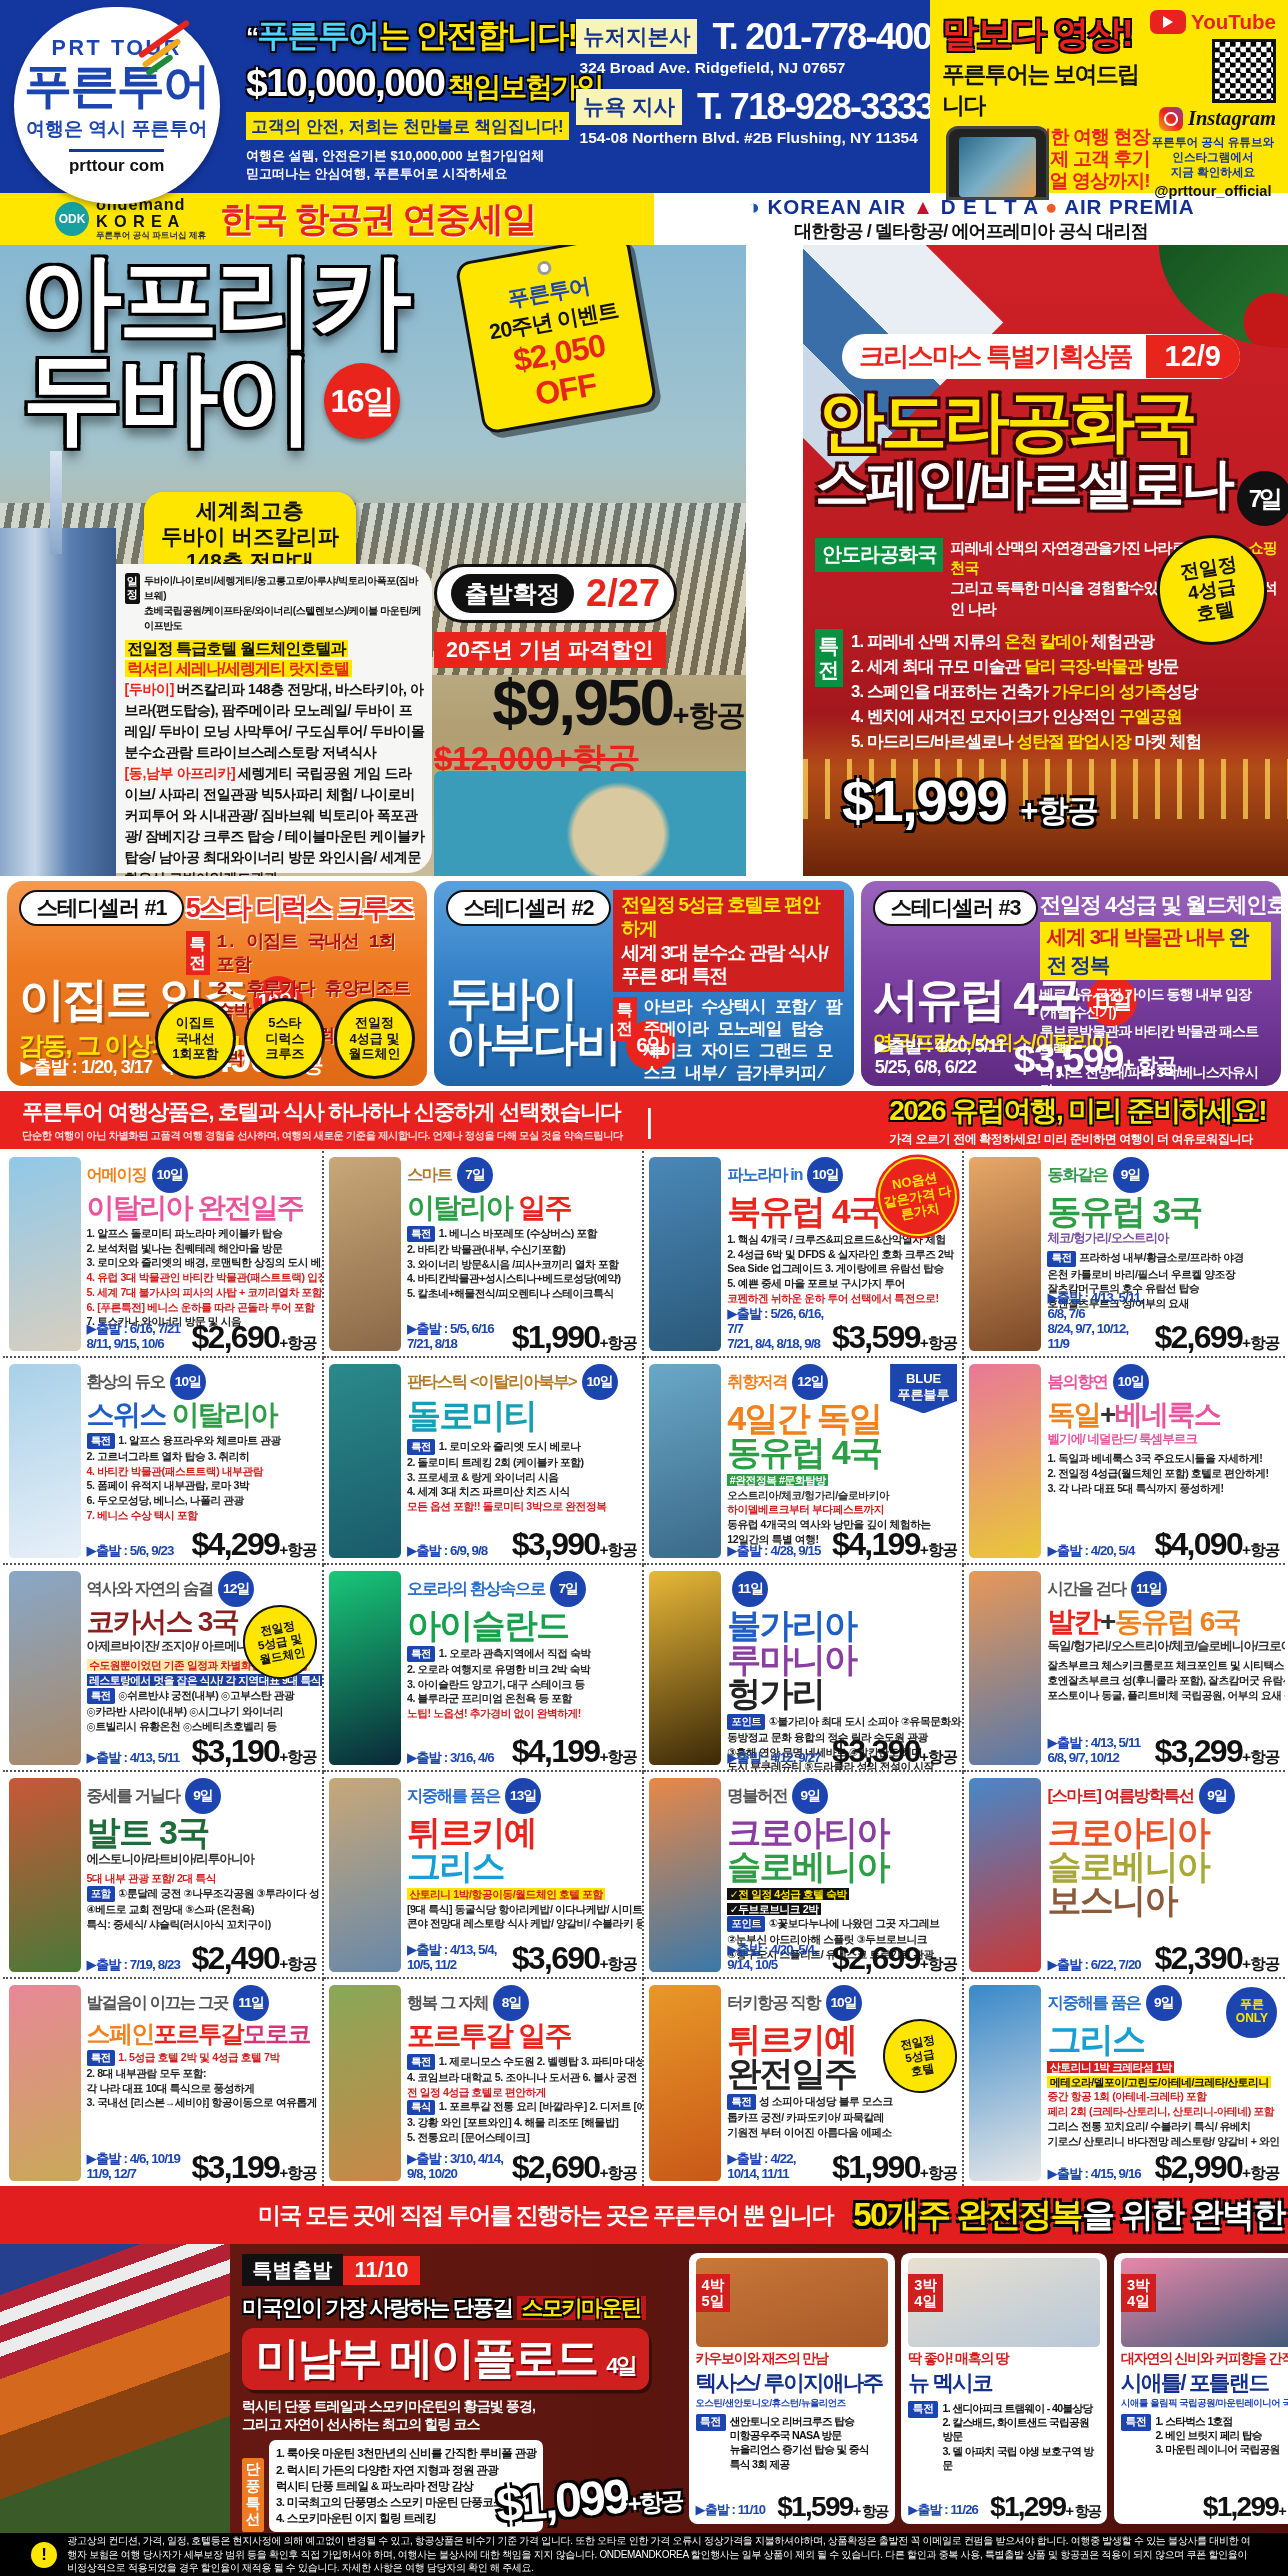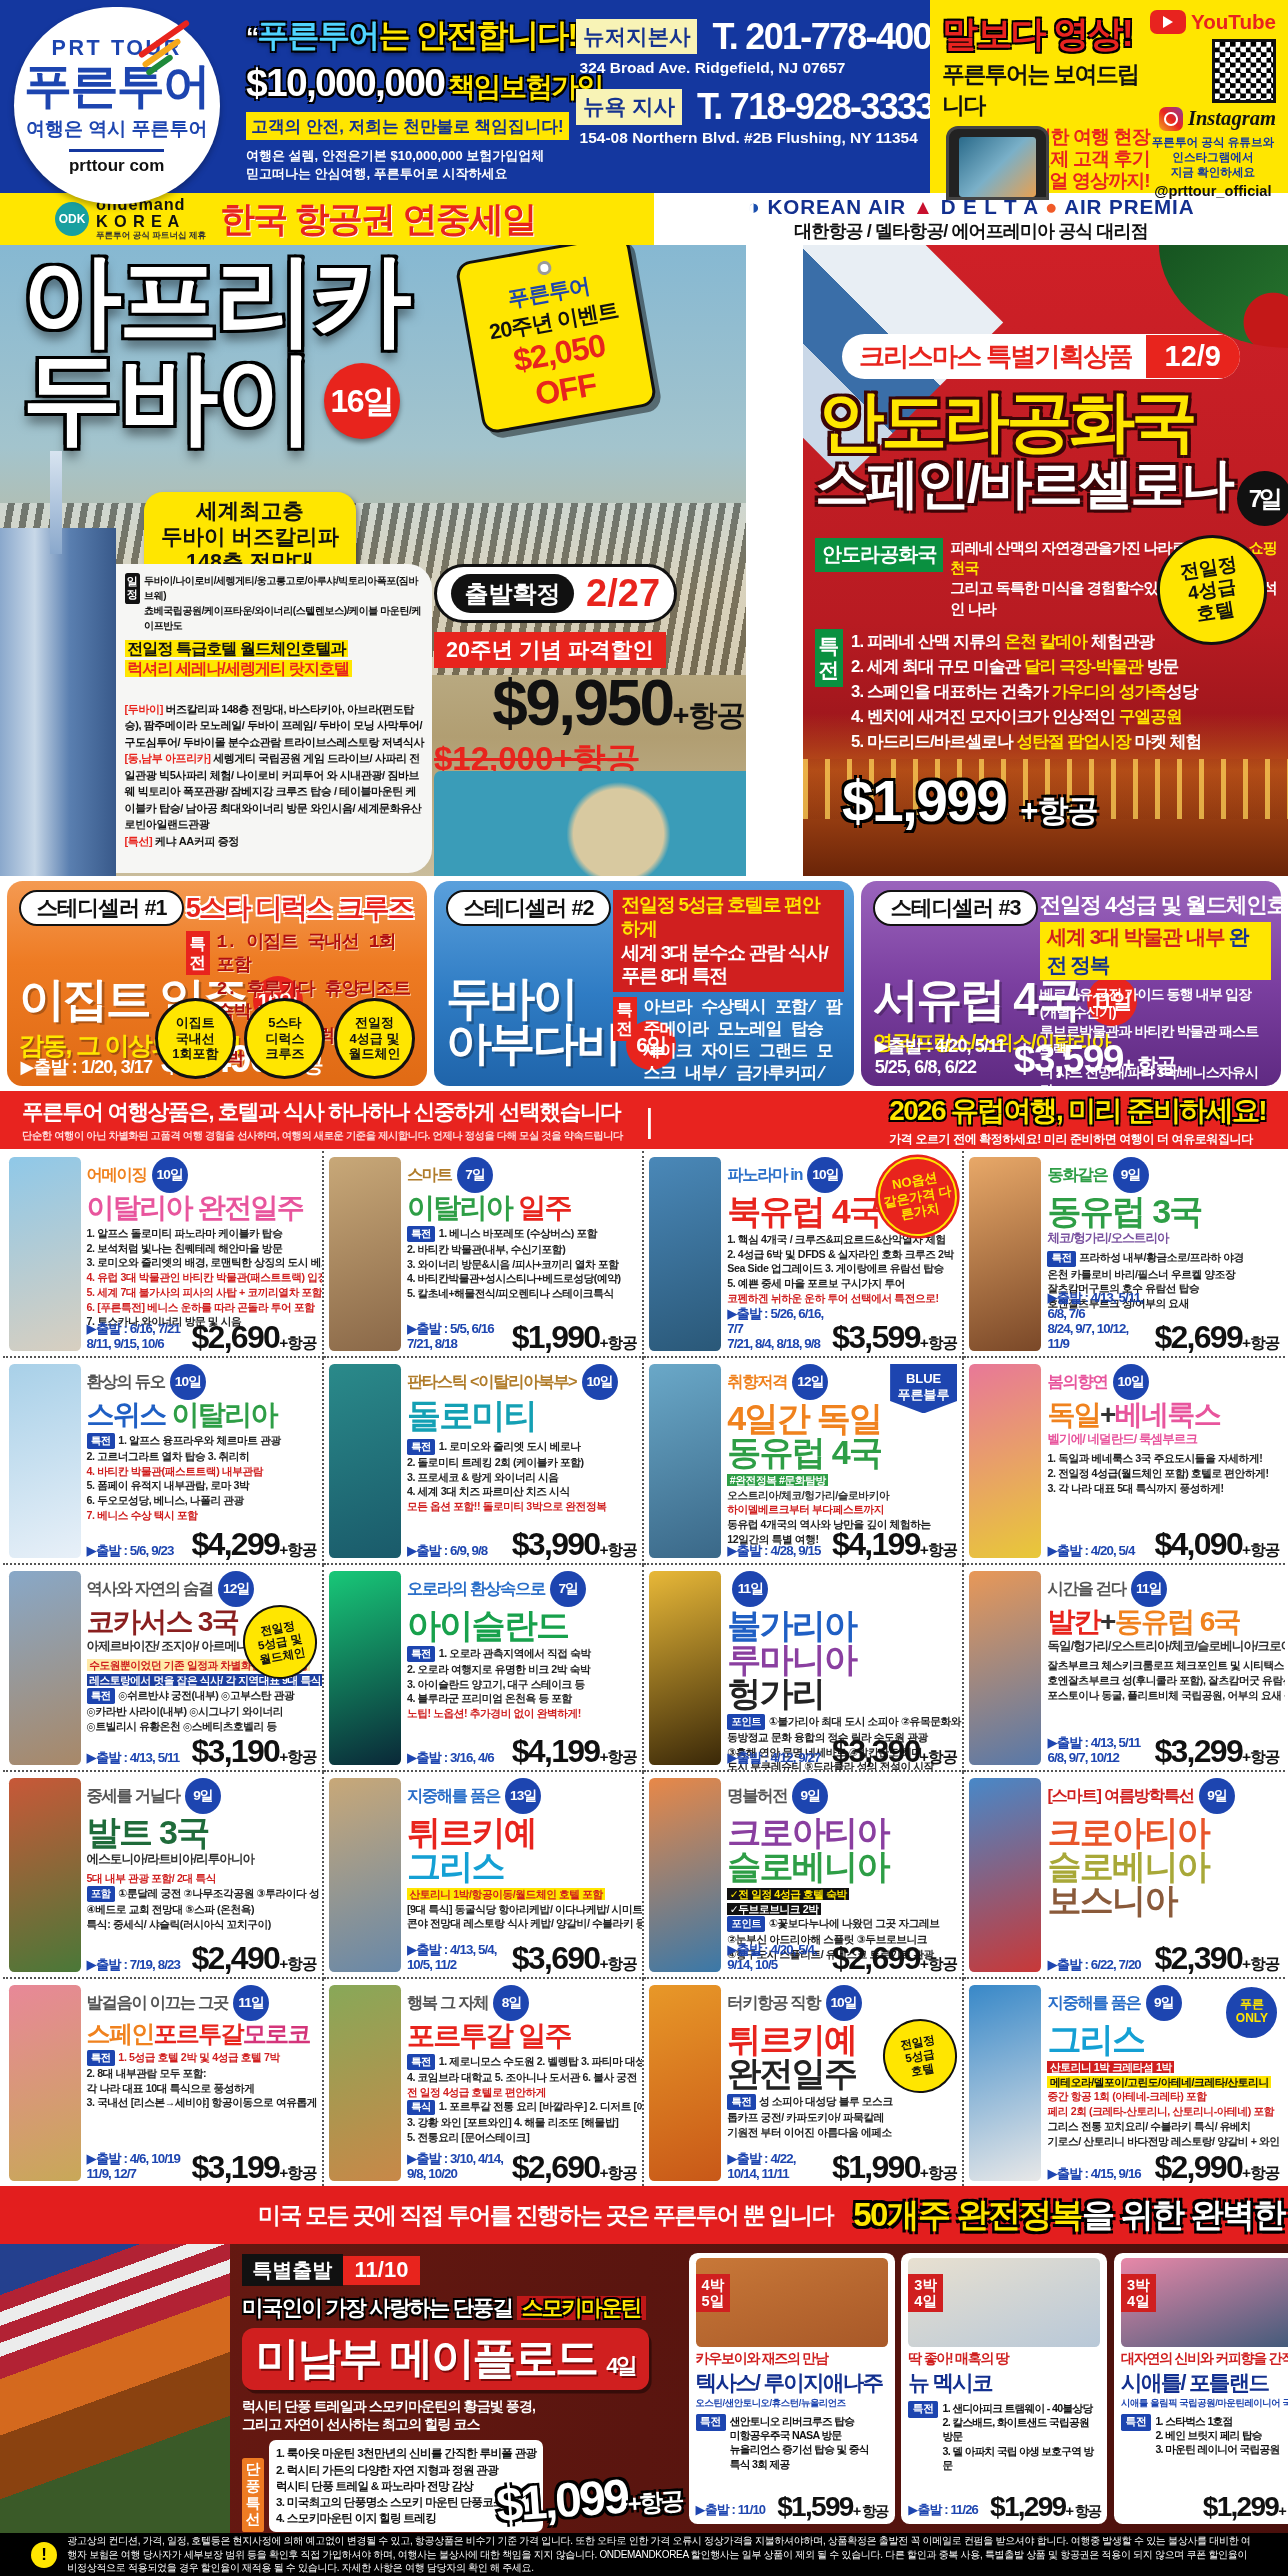--- a/index.html
+++ b/index.html
@@ -91,21 +91,21 @@
   .bubble:after { content:""; position:absolute; left:29px; bottom:-19px; border-top:22px solid #ffe600; border-right:26px solid transparent; }
   .burj { position:absolute; left:0; top:283px; width:116px; bottom:0; background:linear-gradient(90deg,#8aa8cc 0%,#c8d8e8 30%,#5a7fb0 60%,#38598a 100%); }
   .burj:before { content:""; position:absolute; left:50px; top:-77px; width:12px; height:103px; background:linear-gradient(180deg,#d8e4f0,#8aa8cc); }
   .detail-panel { position:absolute; left:116px; top:319px; width:316px; bottom:3.4px; background:#f6f6f4; border-radius:0 24px 24px 0; padding:8.6px 6.9px 5.2px 8.6px; }
   .sched-row { display:flex; gap:4.3px; }
   .sched-label { background:#111; color:#fff; font-weight:900; font-size:11px; width:17px; text-align:center; padding:2.6px 0; line-height:1.2; border-radius:2.6px; height:fit-content; }
   .sched-text { font-size:10px; font-weight:bold; color:#111; white-space:pre-line; line-height:1.5; letter-spacing:-0.4px; }
   .hotel-hi { margin-top:6px; font-size:16px; font-weight:900; line-height:1.25; letter-spacing:-0.9px; }
   .hotel-hi .h1 { background:#ffe600; color:#111; padding:0 2.6px; }
   .hotel-hi .h2 { background:#ffe600; color:#e8241d; padding:0 2.6px; }
-  .africa-body { margin-top:22px; font-size:11px; line-height:1.5; color:#111; font-weight:bold; letter-spacing:-0.4px; }
+  .africa-body { margin-top:0; font-size:14px; line-height:1.5; color:#111; font-weight:bold; letter-spacing:-0.4px; }
   .africa-body .seg-tag { color:#e8241d; font-weight:900; margin-right:2.6px; }
   .price-col { position:absolute; left:434px; top:319px; width:369px; }
   .confirm { background:#fff; border:3.4px solid #111; border-radius:38px; display:flex; align-items:center; gap:12px; padding:5.2px 13.7px; width:fit-content; }
   .confirm-label { background:#111; color:#fff; font-weight:900; font-size:24px; border-radius:24px; padding:3.4px 13.7px; }
   .confirm-date { color:#e8241d; font-weight:900; font-size:38px; }
   .sale-bar { background:#e8241d; color:#fff; font-weight:900; font-size:21.5px; padding:3.4px 12px; width:fit-content; margin-top:8.6px; }
   .big-price { font-size:64px; font-weight:900; color:#111; letter-spacing:-2.6px; line-height:1.0; margin-top:3.4px;text-align:center; }
   .big-suffix { font-size:29px; letter-spacing:-0.9px; }
   .old-price { color:#e8241d; font-size:33px; font-weight:900; text-decoration:line-through; margin-top:1.7px; }
   .palm { position:absolute; left:434px; top:526px; width:369px; bottom:0;

